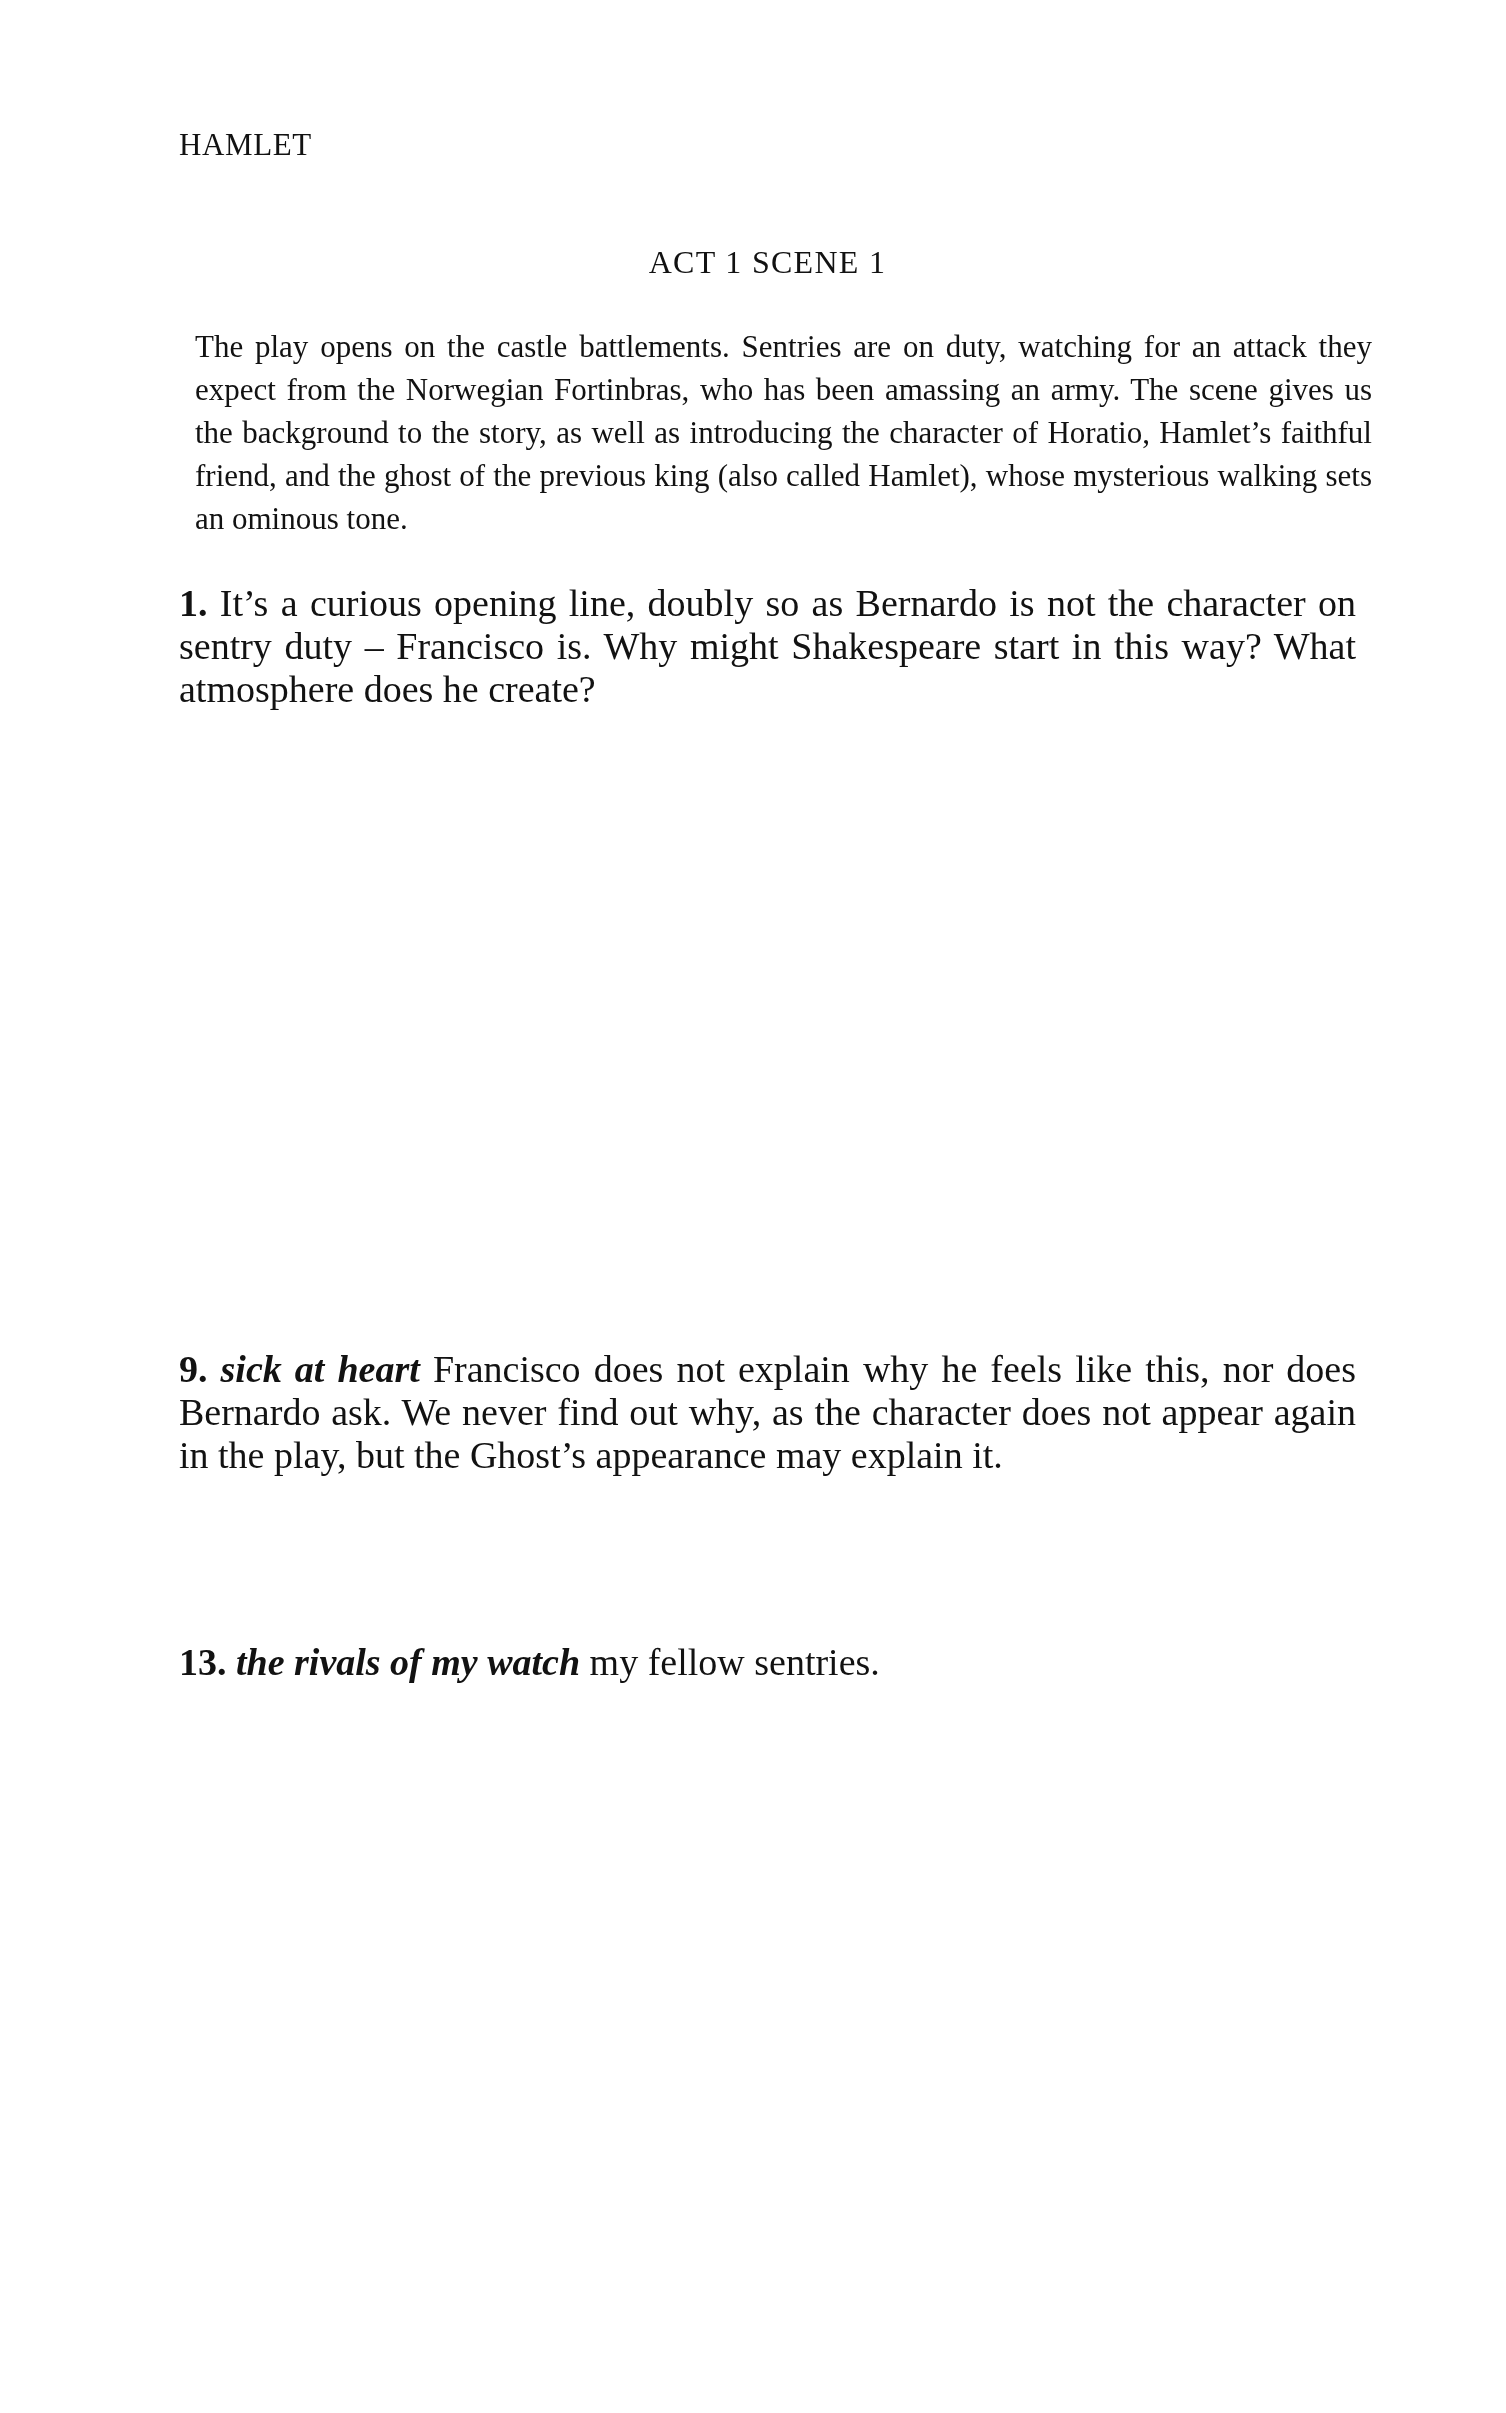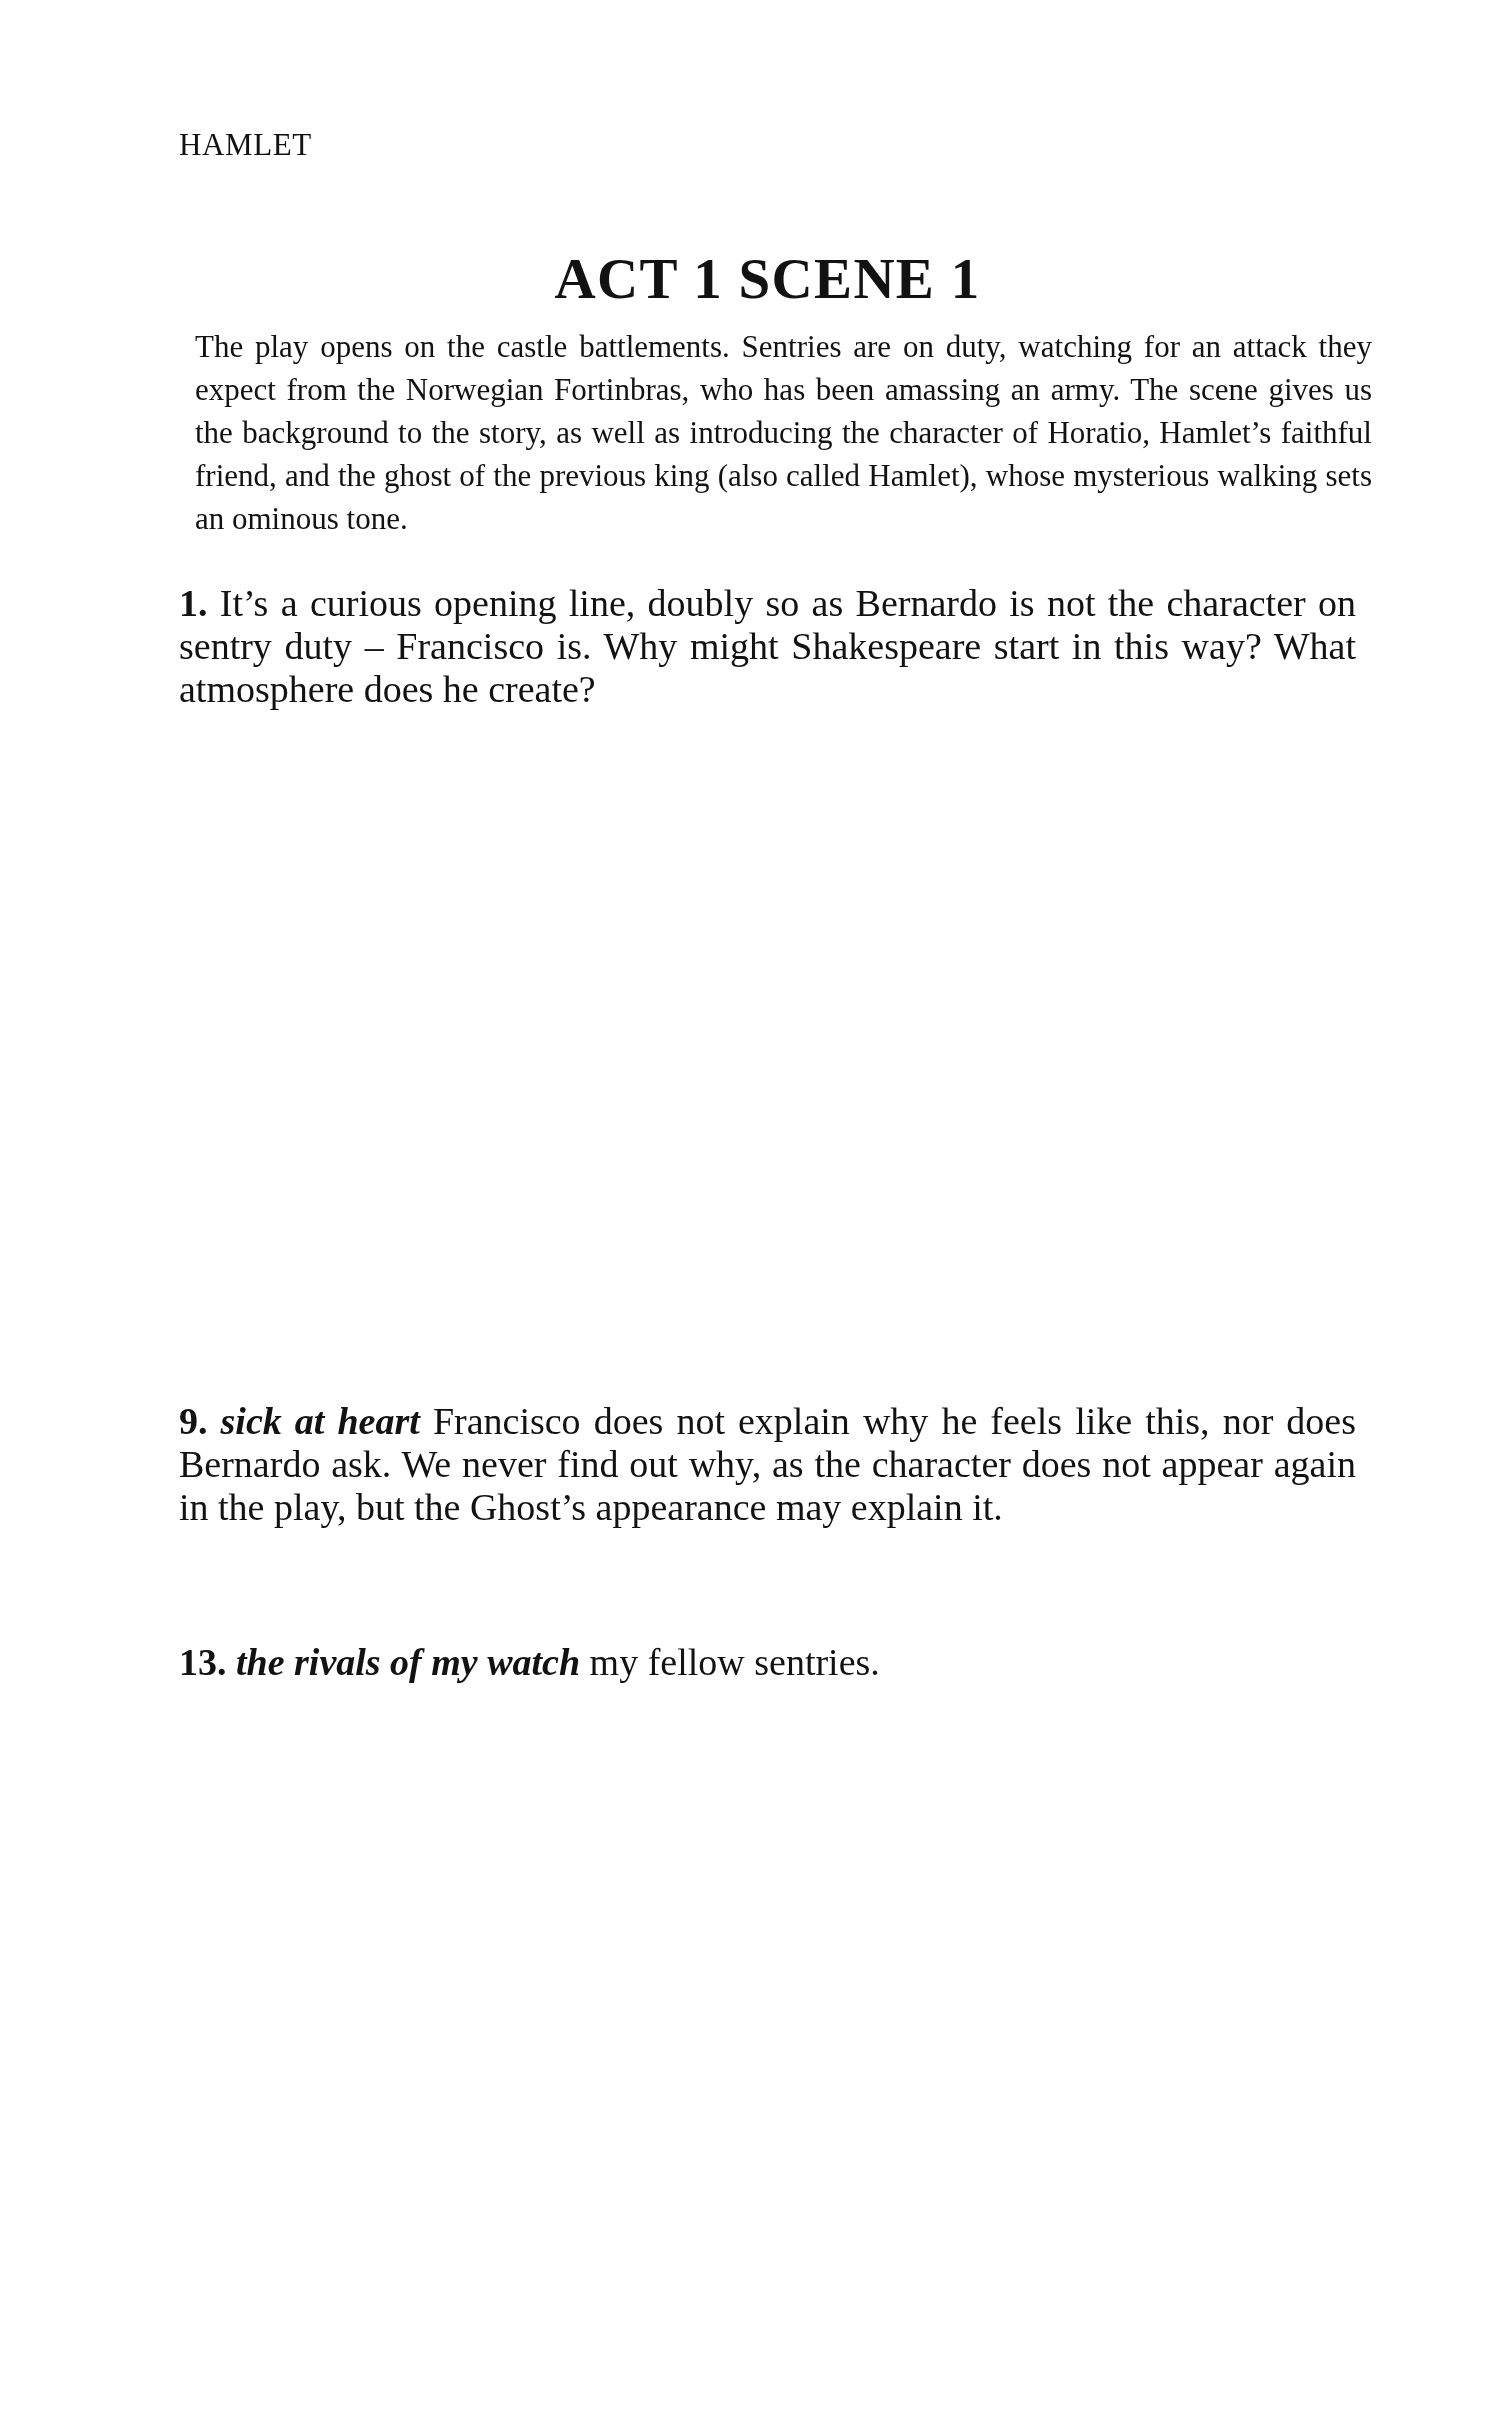--- a/index.html
+++ b/index.html
@@ -24,23 +24,23 @@
     line-height: 38px;
     letter-spacing: 0.6px;
     font-weight: 400;
   }
   .scene-title {
     position: absolute;
     left: 179px;
     top: 216px;
     width: 1177px;
     text-align: center;
-    font-size: 57px;
+    font-size: 32px;
     line-height: 50px;
-    font-weight: 700;
+    font-weight: 400;
     letter-spacing: 1.3px;
   }
   .intro {
     position: absolute;
     left: 179px;
     top: 309px;
     width: 1177px;
     font-size: 31px;
     line-height: 43px;
     text-align: justify;
@@ -50,21 +50,21 @@
     position: absolute;
     left: 179px;
     width: 1177px;
     font-size: 38px;
     line-height: 43px;
     text-align: justify;
     margin: 0;
   }
   .note-1  { top: 582px;  }
   .note-6  { top: 1116px; }
-  .note-9  { top: 1400px; }
+  .note-9  { top: 1348px; }
   .note-13 { top: 1641px; font-family: Liberation Serif, serif; }
   .note-num {
     font-weight: 700;
     font-style: normal;
   }
   .note-lemma {
     font-weight: 700;
     font-style: italic;
   }
   .page-number {

